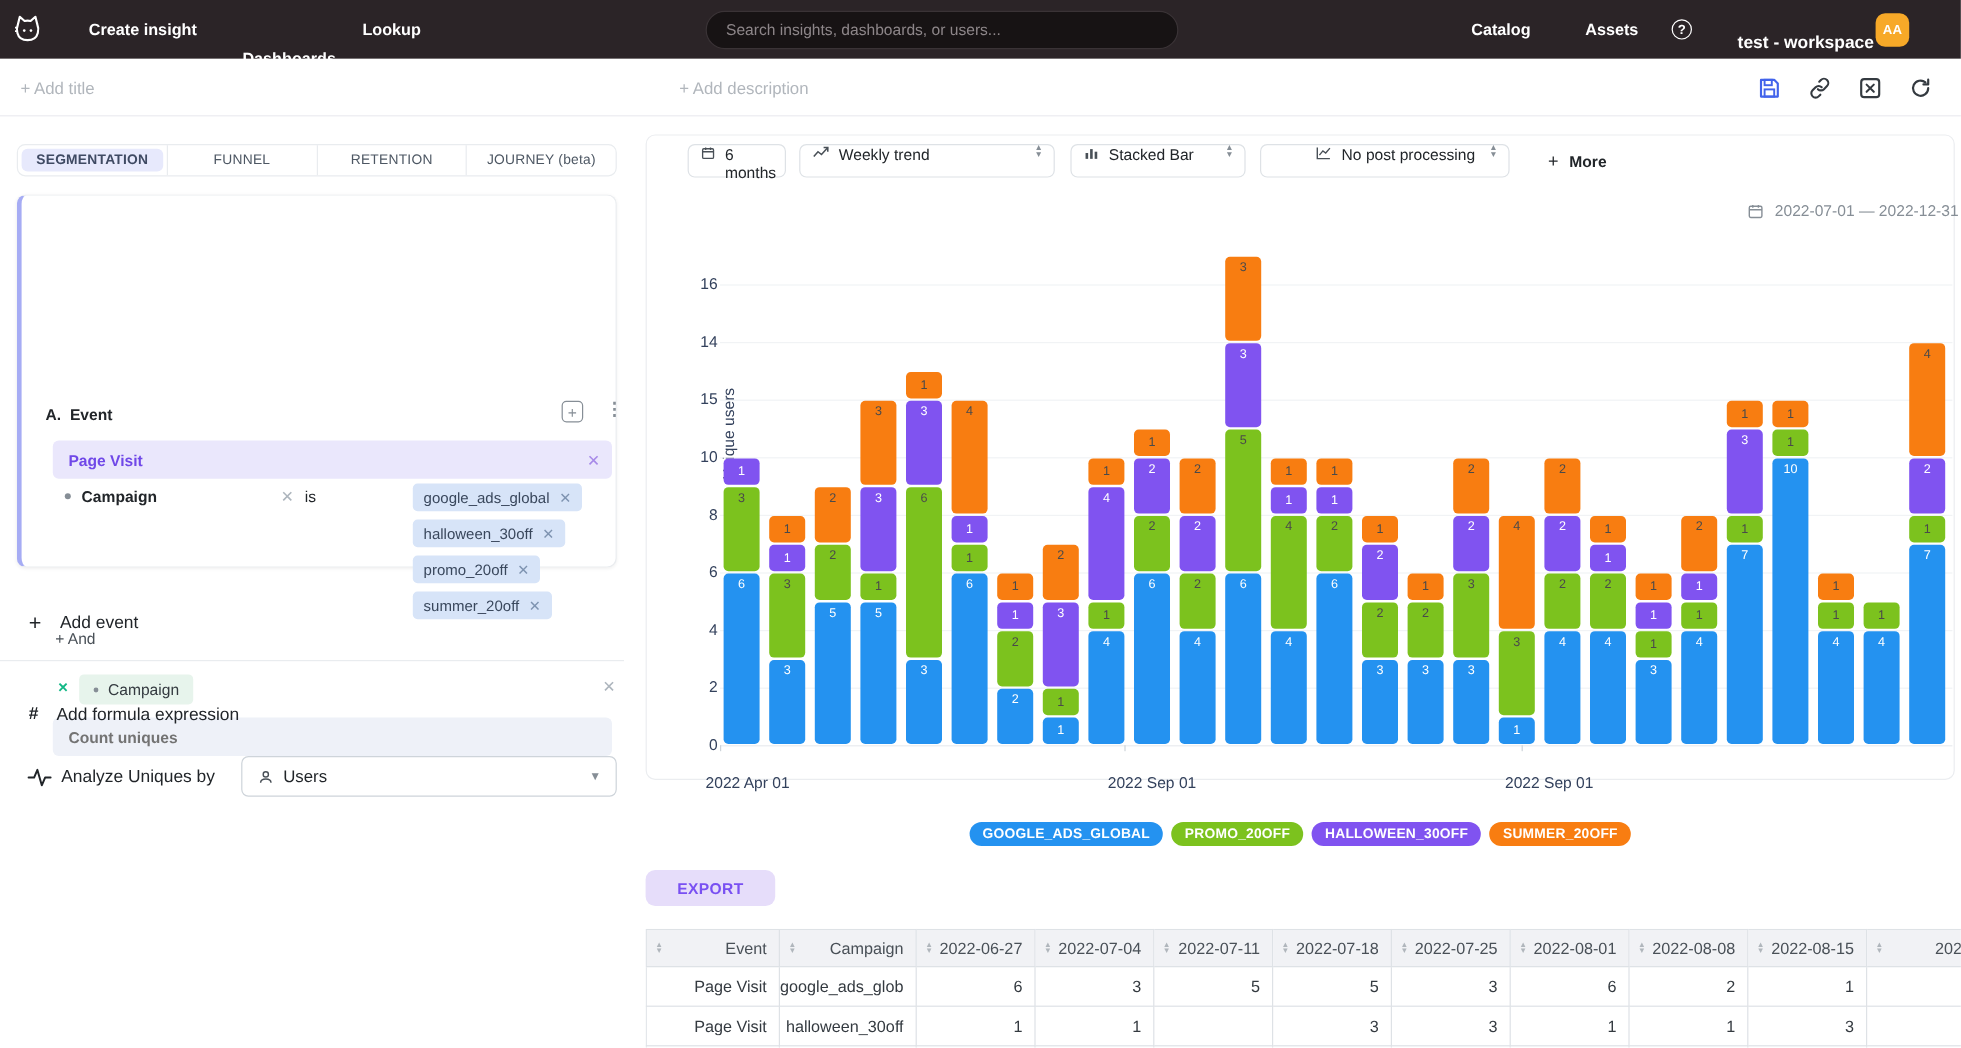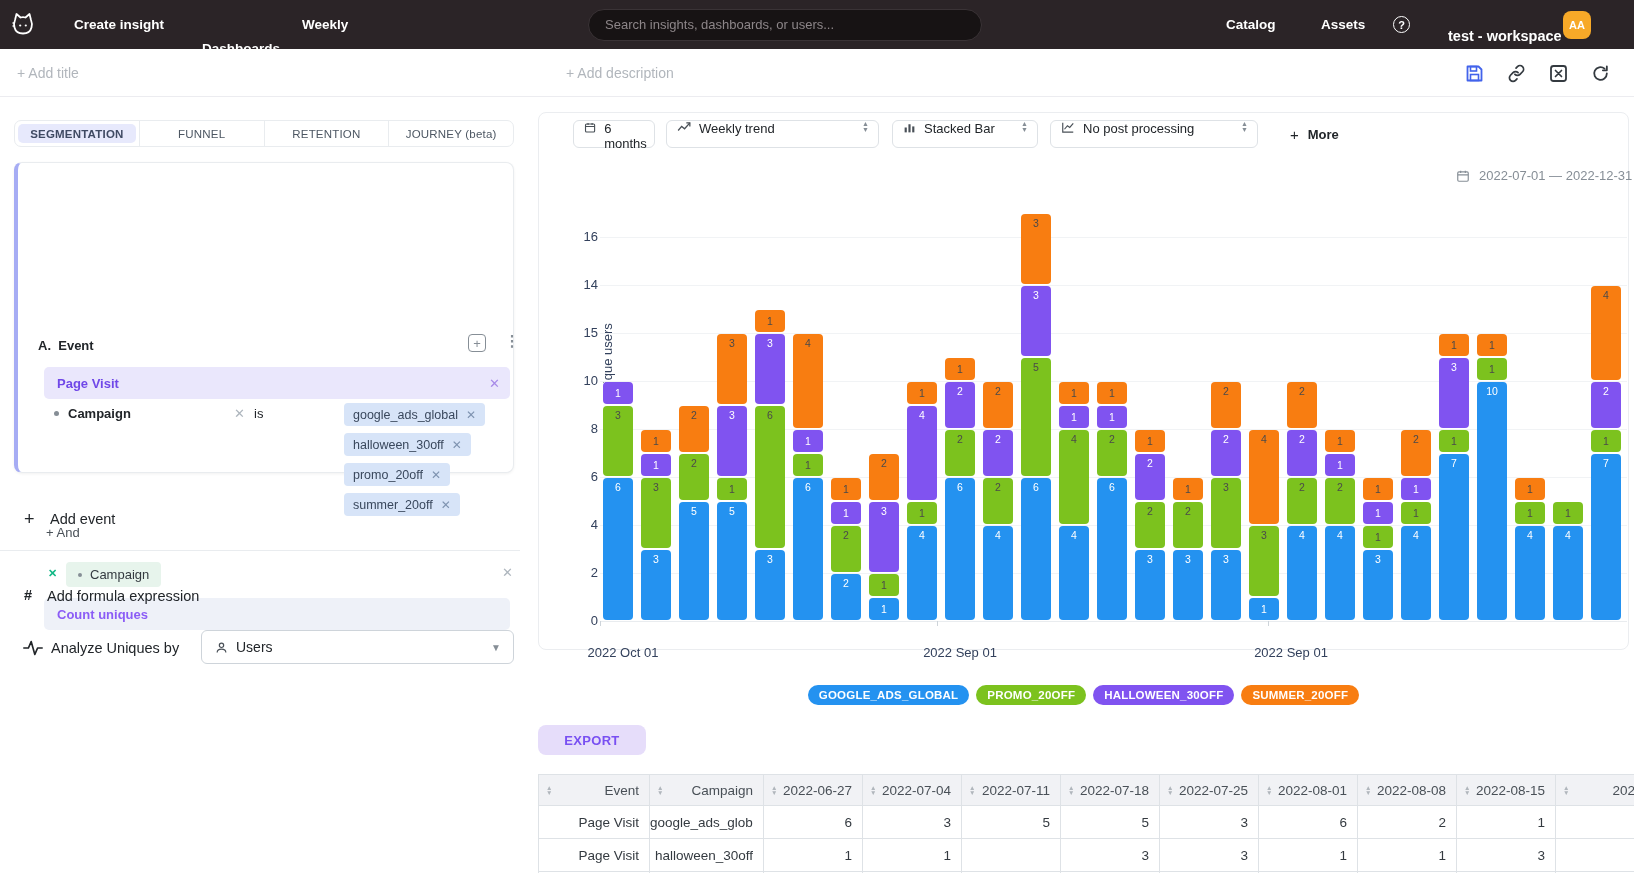--- a/index.html
+++ b/index.html
@@ -57,21 +57,21 @@
     padding:0 9px; font-size:12.5px; color:#39475c; cursor:pointer; }
   .ftag .x { margin-left:8px; color:#7e93b0; font-size:12px; }
   #and-link { position:absolute; left:28px; top:362px; font-size:13px; color:#495057; cursor:pointer; }
   #bd-x { position:absolute; left:30px; top:404px; color:#12b886; font-size:11px; font-weight:700; cursor:pointer; }
   #bd-tag { position:absolute; left:48px; top:399px; height:25px; background:#e7f4ec; border-radius:4px;
     display:inline-flex; align-items:center; padding:0 12px; font-size:13px; color:#343a40; cursor:pointer; }
   #bd-tag .dot { width:4px; height:4px; border-radius:50%; background:#868e96; margin-right:8px; }
   #bd-x2 { position:absolute; left:484px; top:402px; color:#adb5bd; font-size:13px; cursor:pointer; }
   #agg-row { position:absolute; left:26px; top:435px; width:466px; height:32px;
     background:#eef1f8; border-radius:5px; display:flex; align-items:center; cursor:pointer; }
-  #agg-row .lbl { margin-left:13px; font-size:13px; font-weight:700; color:#8b5cf6; }
+  #agg-row .lbl { margin-left:13px; font-size:13px; font-weight:700; color:#737373; }
   .panel-action { position:absolute; font-size:14.5px; color:#212529; cursor:pointer; }
   #divider1 { position:absolute; left:0; top:550px; width:520px; height:1px; background:#e9ecef; }
   #analyze-select { position:absolute; left:201px; top:630px; width:313px; height:34px;
     border:1px solid #ced4da; border-radius:6px; background:#fff; display:flex; align-items:center; cursor:pointer; }
   #analyze-select .val { font-size:14px; color:#212529; margin-left:8px; }
   #analyze-select .chev { margin-left:auto; margin-right:12px; color:#868e96; font-size:10px; }
   
   #chart-card { position:absolute; left:538px; top:112px; width:1091px; height:538px;
     background:#fff; border:1px solid #ebedf0; border-radius:8px; }
   .tb-btn { position:absolute; top:120px; height:28px; border:1px solid #dee2e6; border-radius:6px;
@@ -120,21 +120,21 @@
   <span class="abs" style="left:9px; top:10px;">
     <svg width="28" height="28" viewBox="0 0 28 28">
       <path d="M6 10 L7.5 4 L11.5 7.5 Q14 6.8 16.5 7.5 L20.5 4 L22 10 Q23.5 13.5 22.5 17.5 Q21 23.5 14 23.5 Q7 23.5 5.5 17.5 Q4.5 13.5 6 10 Z" fill="none" stroke="#ffffff" stroke-width="1.8" stroke-linejoin="round"></path>
       <circle cx="11.2" cy="15.5" r="1.1" fill="#fff"></circle>
       <circle cx="16.8" cy="15.5" r="1.1" fill="#fff"></circle>
       <path d="M3.5 13 L6 13 M3.5 16 L6 16" stroke="#fff" stroke-width="1.4"></path>
     </svg>
   </span>
   <span class="nav-item" style="left:74px;">Create insight</span>
   <span class="nav-item" style="left:202px;margin-top:24px;">Dashboards</span>
-  <span class="nav-item" style="left:302px;">Weekly</span>
+  <span class="nav-item" style="left:302px;">Lookup</span>
   <div id="search">Search insights, dashboards, or users...</div>
   <span class="nav-item" style="left:1226px;">Catalog</span>
   <span class="nav-item" style="left:1321px;">Assets</span>
   <span id="help-icon">?</span>
   <span class="nav-item" style="left:1448px; font-size:14.5px;margin-top:12px;">test - workspace</span>
   <div id="avatar">AA</div>
 </div>
 
 <div id="headerbar">
   <span class="ghost-text" style="left:17px;">+ Add title</span>
@@ -279,21 +279,21 @@
     <rect x="3" y="12" width="4" height="9" fill="#495057"></rect>
       <rect x="10" y="6" width="4" height="15" fill="#495057"></rect>
       <rect x="17" y="10" width="4" height="11" fill="#495057"></rect>
   </svg>
   <span class="t">Stacked Bar</span>
   <span class="updown">
       <span>▲</span>
       <span>▼</span>
     </span>
 </div>
-<div class="tb-btn" style="left:1050px; width:208px;">
+<div class="tb-btn" style="left:1050px; width:208px;padding-left:35px;">
   <svg width="14" height="13" viewBox="0 0 24 22" fill="none" stroke="#495057" stroke-width="2">
     <path d="M3 3 v16 h18"></path>
       <path d="M6 14 L11 8 L15 11 L21 4"></path>
   </svg>
   <span class="t">No post processing</span>
   <span class="updown">
       <span>▲</span>
       <span>▼</span>
     </span>
 </div>
@@ -324,21 +324,21 @@
     <div class="ytick" style="left: 558px; top: 421px;">8</div>
     <div class="gridline" style="left: 600px; top: 381px; width: 1027px;"></div>
     <div class="ytick" style="left: 558px; top: 373px;">10</div>
     <div class="gridline" style="left: 600px; top: 333px; width: 1027px;"></div>
     <div class="ytick" style="left: 558px; top: 325px;">15</div>
     <div class="gridline" style="left: 600px; top: 285px; width: 1027px;"></div>
     <div class="ytick" style="left: 558px; top: 277px;">14</div>
     <div class="gridline" style="left: 600px; top: 237px; width: 1027px;"></div>
     <div class="ytick" style="left: 558px; top: 229px;">16</div>
     <div class="xtickmark" style="left: 600px; top: 621px;"></div>
-    <div class="xtick" style="left: 568px; top: 645px; width: 110px; text-align: center;">2022 Oct 01</div>
+    <div class="xtick" style="left: 568px; top: 645px; width: 110px; text-align: center;">2022 Apr 01</div>
     <div class="xtickmark" style="left: 937px; top: 621px;"></div>
     <div class="xtick" style="left: 905px; top: 645px; width: 110px; text-align: center;">2022 Sep 01</div>
     <div class="xtickmark" style="left: 1268px; top: 621px;"></div>
     <div class="xtick" style="left: 1236px; top: 645px; width: 110px; text-align: center;">2022 Sep 01</div>
     <div class="bar-seg" style="left: 603px; top: 478px; width: 30px; height: 142px; background: rgb(36, 146, 240); align-items: flex-start; padding-top: 3px;">
       <span class="v" style="color: rgb(255, 255, 255);">6</span>
     </div>
     <div class="bar-seg" style="left: 603px; top: 406px; width: 30px; height: 70px; background: rgb(124, 194, 30); align-items: flex-start; padding-top: 3px;">
       <span class="v" style="color: rgb(74, 74, 74);">3</span>
     </div>

